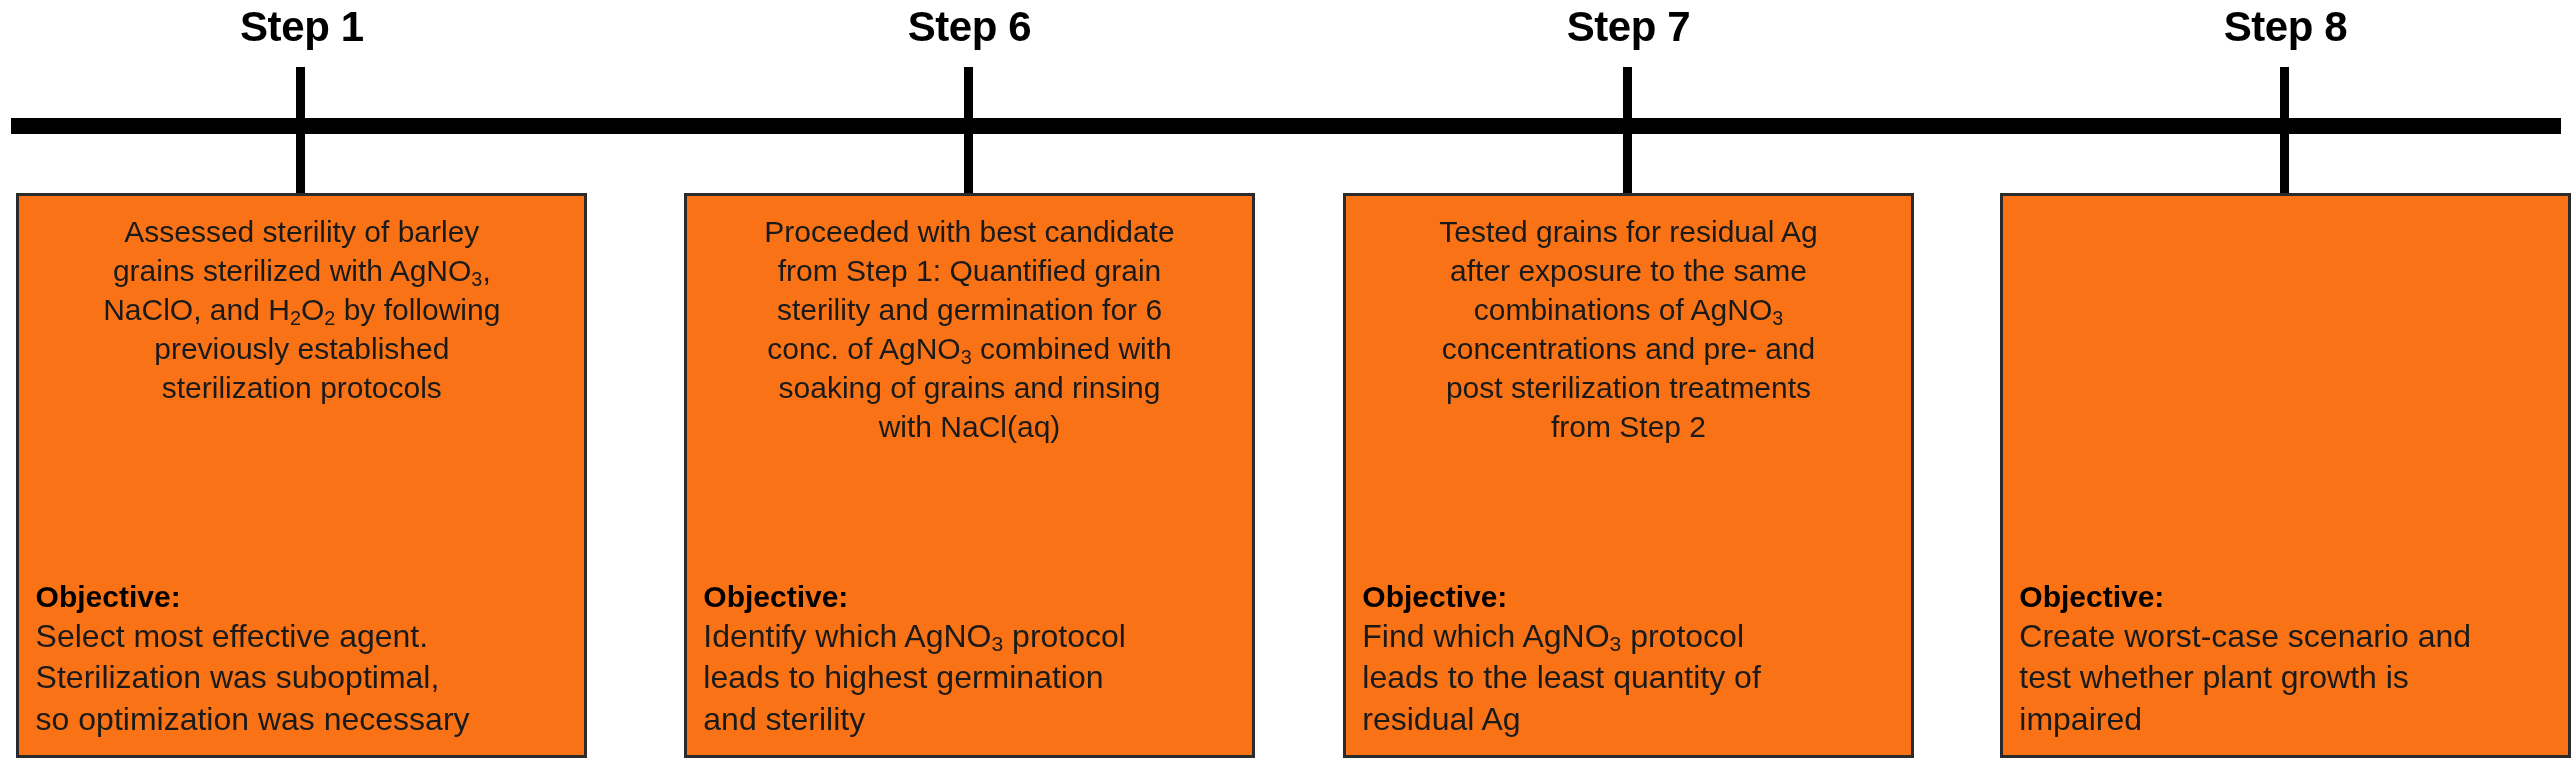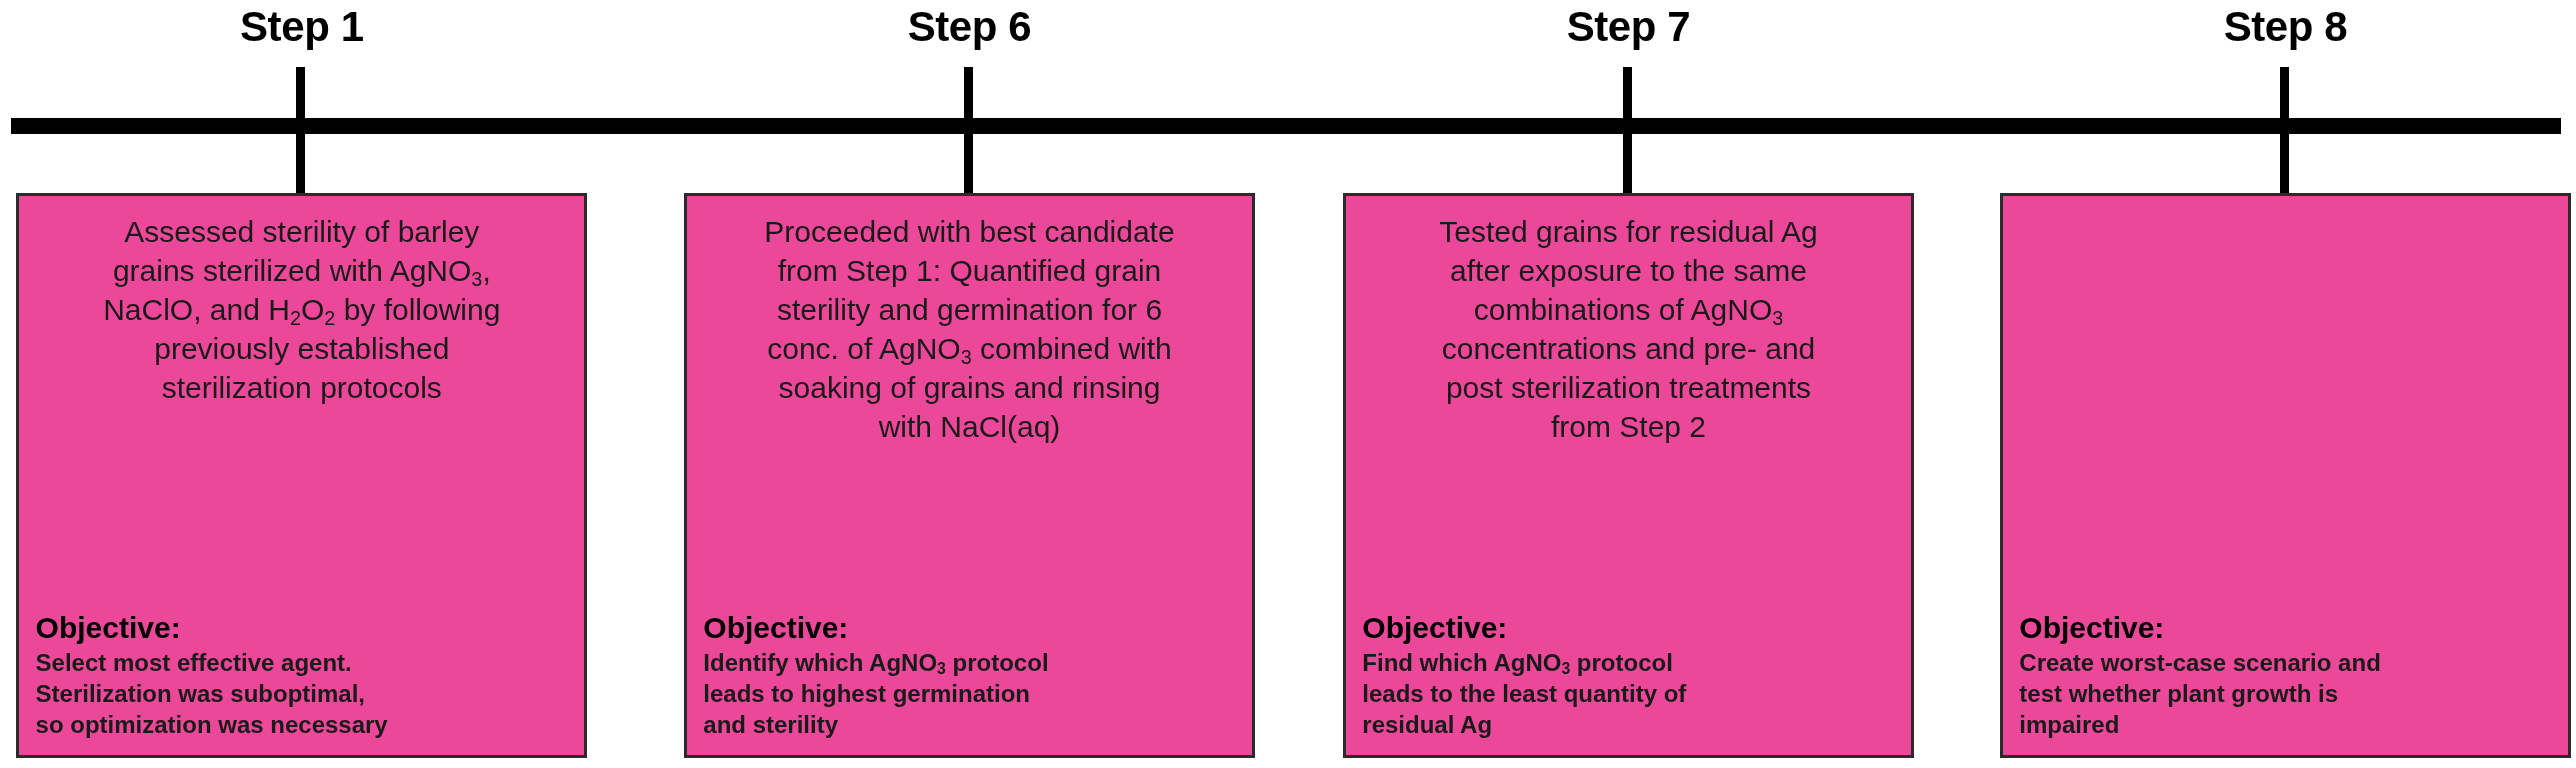--- a/index.html
+++ b/index.html
@@ -60,21 +60,21 @@
 
   
   .step-box {
     position: absolute;
     top: 193px;
     left: 0;
     width: 571px;
     height: 565px;
     box-sizing: border-box;
     border: 3.3px solid #2b2b2b;
-    background: #ec4899;
+    background: #f97316;
     padding: 16.3px 16.3px 11.4px 16.3px;
     display: flex;
     flex-direction: column;
   }
 
   .box-desc {
     font-size: 30px;
     line-height: 1.30;
     text-align: center;
     color: #1a1a1a;
@@ -93,24 +93,24 @@
   }
 
   .objective-heading {
     font-size: 30px;
     line-height: 1.30;
     font-weight: bold;
     color: #000000;
   }
 
   .objective-text {
-    font-size: 24px;
+    font-size: 32px;
     line-height: 1.30;
     color: #1a1a1a;
-    font-weight: bold;
+    font-weight: normal;
   }
 
   sub {
     font-size: 0.66em;
     vertical-align: baseline;
     position: relative;
     bottom: -0.22em;
   }
 </style>
 </head>

